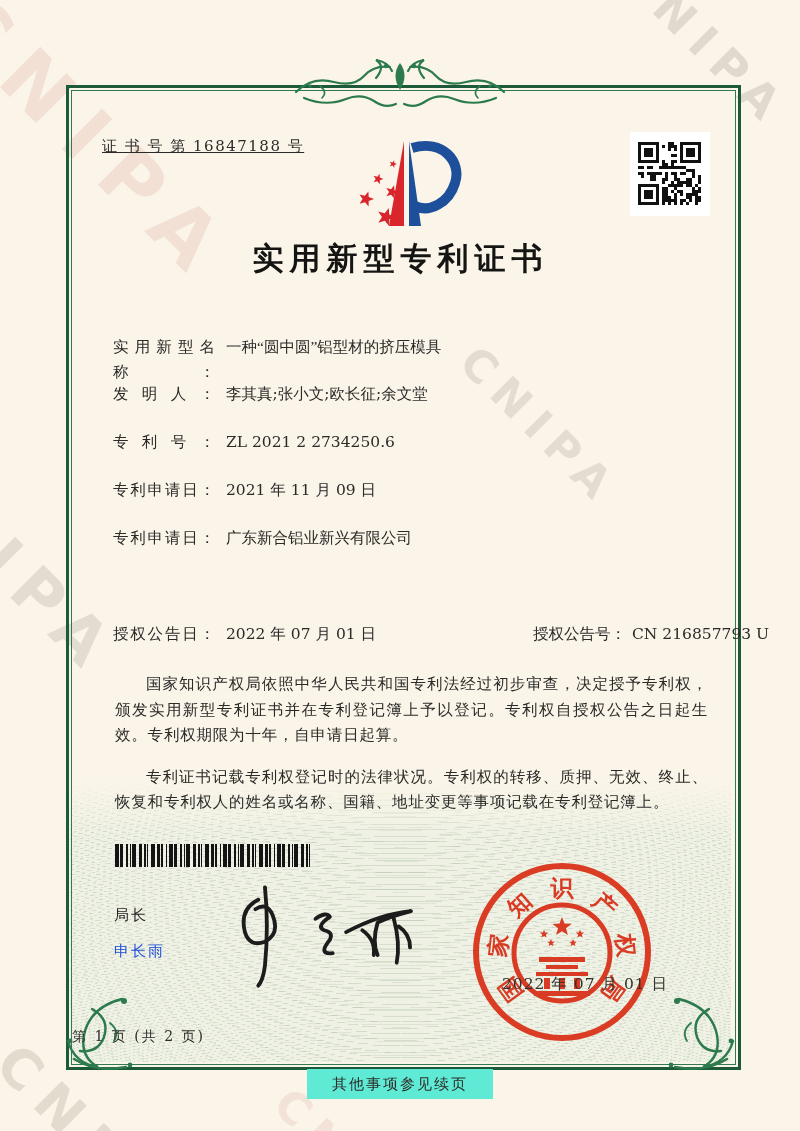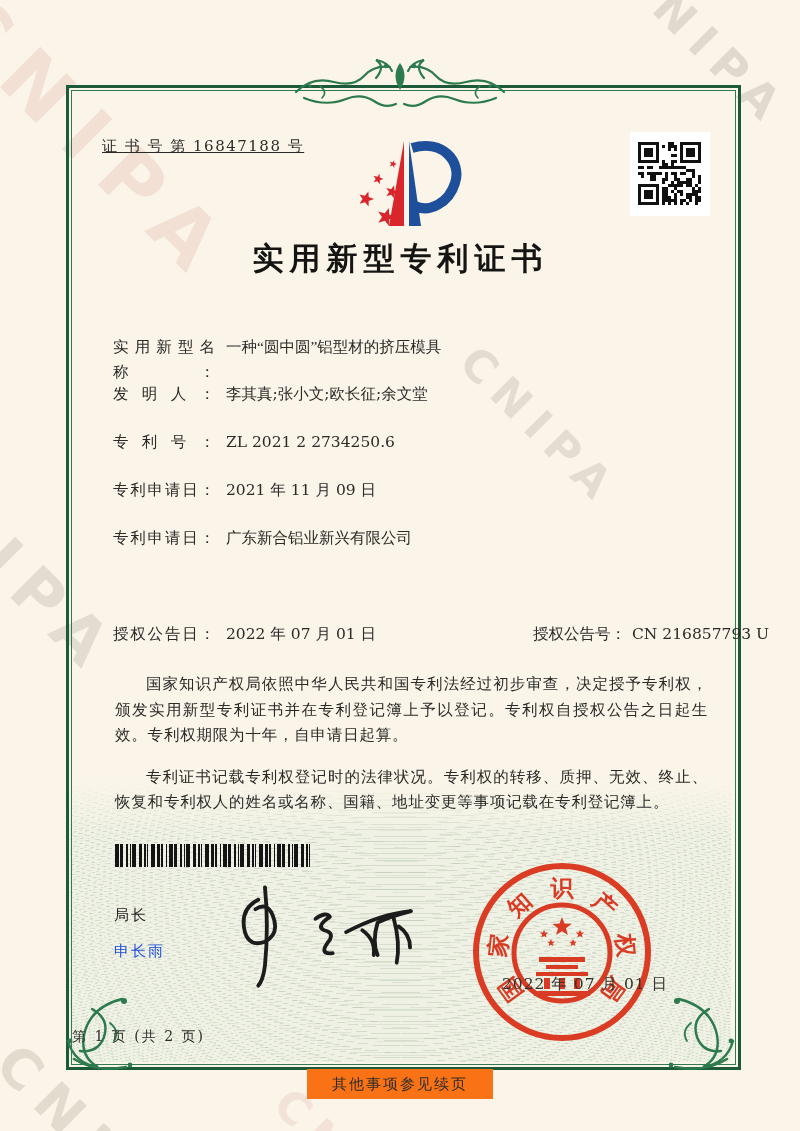--- a/index.html
+++ b/index.html
@@ -43,21 +43,21 @@
   .signatory-title{position:absolute;left:114px;top:906px;font-family:"DejaVu Sans",sans-serif;
                    font-size:15px;color:#1f1f1f;letter-spacing:2px;}
   .signatory-name{position:absolute;left:114px;top:942px;font-family:"DejaVu Sans",sans-serif;
                   font-size:15px;color:#1d4ed8;letter-spacing:2px;}
   .signature{position:absolute;left:222px;top:878px;}
   .seal{position:absolute;left:455px;top:845px;}
   .sealdate{position:absolute;left:502px;top:974px;font-size:15.5px;color:#33312e;
             letter-spacing:1px;z-index:5;white-space:nowrap;}
   .pageinfo{position:absolute;left:72px;top:1028px;width:669px;text-align:left;
             font-size:14px;color:#2b2b29;letter-spacing:2px;}
-  .contbox{position:absolute;left:307px;top:1069px;width:186px;height:30px;background:#f97316;
+  .contbox{position:absolute;left:307px;top:1069px;width:186px;height:30px;background:#5eead4;
            display:flex;align-items:center;justify-content:center;font-size:15px;
            letter-spacing:2px;color:#2e2c29;}
   .ornament{position:absolute;}
 </style>
 </head>
 <body>
 
 <div class="page">
 
   <div class="wm wm1">CNIPA</div>

